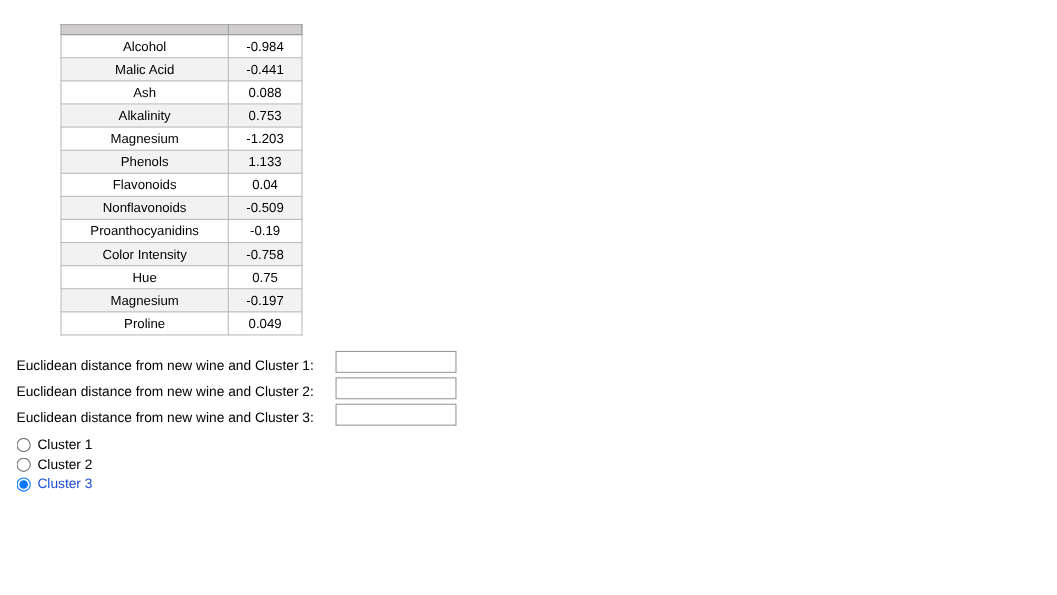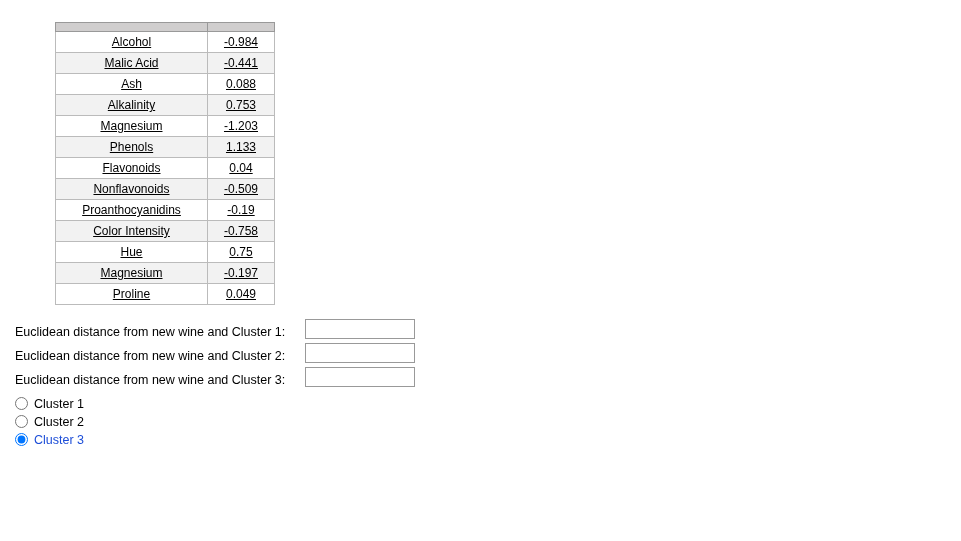--- a/index.html
+++ b/index.html
@@ -12,21 +12,20 @@
     }
     .intro-text {
       font-size: 12.5px;
       line-height: 1.5;
       margin-bottom: 12px;
       max-width: 930px;
     }
     .table-container {
       margin-left: 40px;
       margin-bottom: 14px;
-      text-decoration: underline;
     }
     table {
       border-collapse: collapse;
       width: 220px;
     }
     table thead tr th {
       background-color: #d0cece;
       border: 1px solid #999;
       padding: 4px 8px;
       text-align: center;
@@ -66,21 +65,21 @@
       font-size: 12px;
       padding: 1px 3px;
     }
     .cluster-question {
       font-size: 12.5px;
       margin-top: 10px;
       margin-bottom: 6px;
     }
     .radio-option {
       display: flex;
-      align-items: flex-start;
+      align-items: center;
       margin-bottom: 4px;
       font-size: 12.5px;
     }
     .radio-option input[type="radio"] {
       margin-right: 6px;
     }
     .radio-option.selected label {
       color: #1d4ed8;
     }
   </style>

